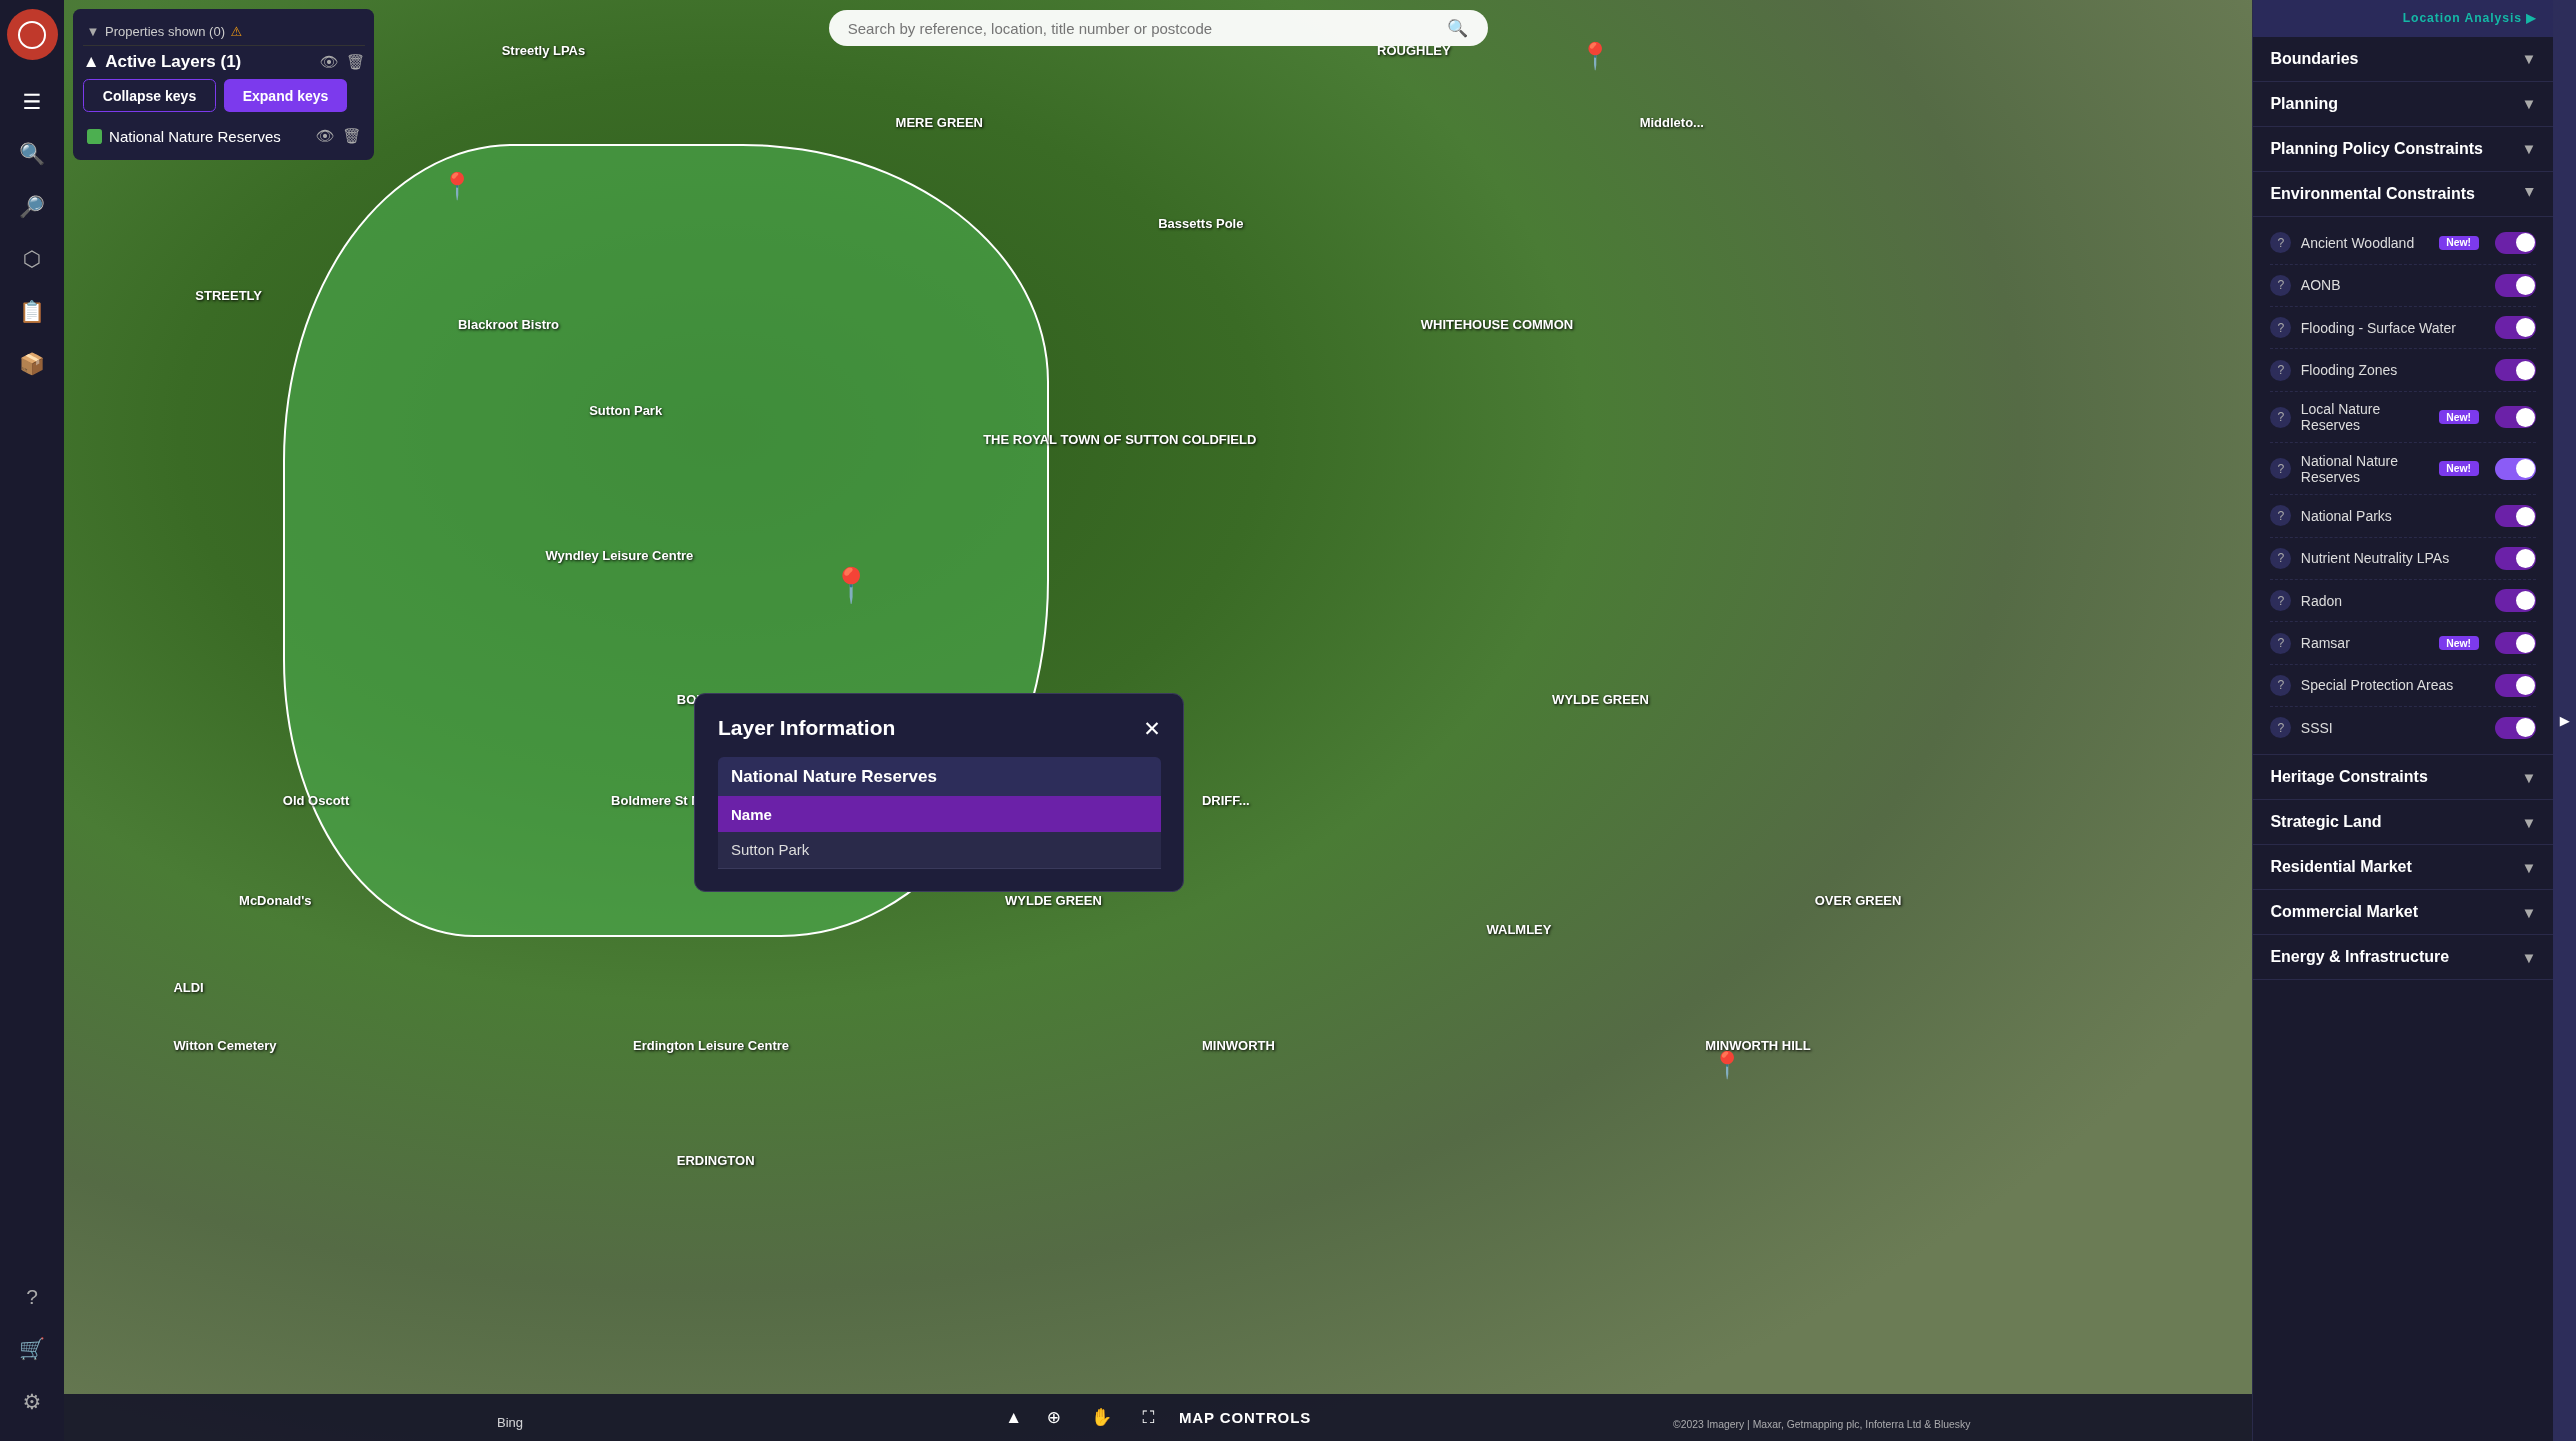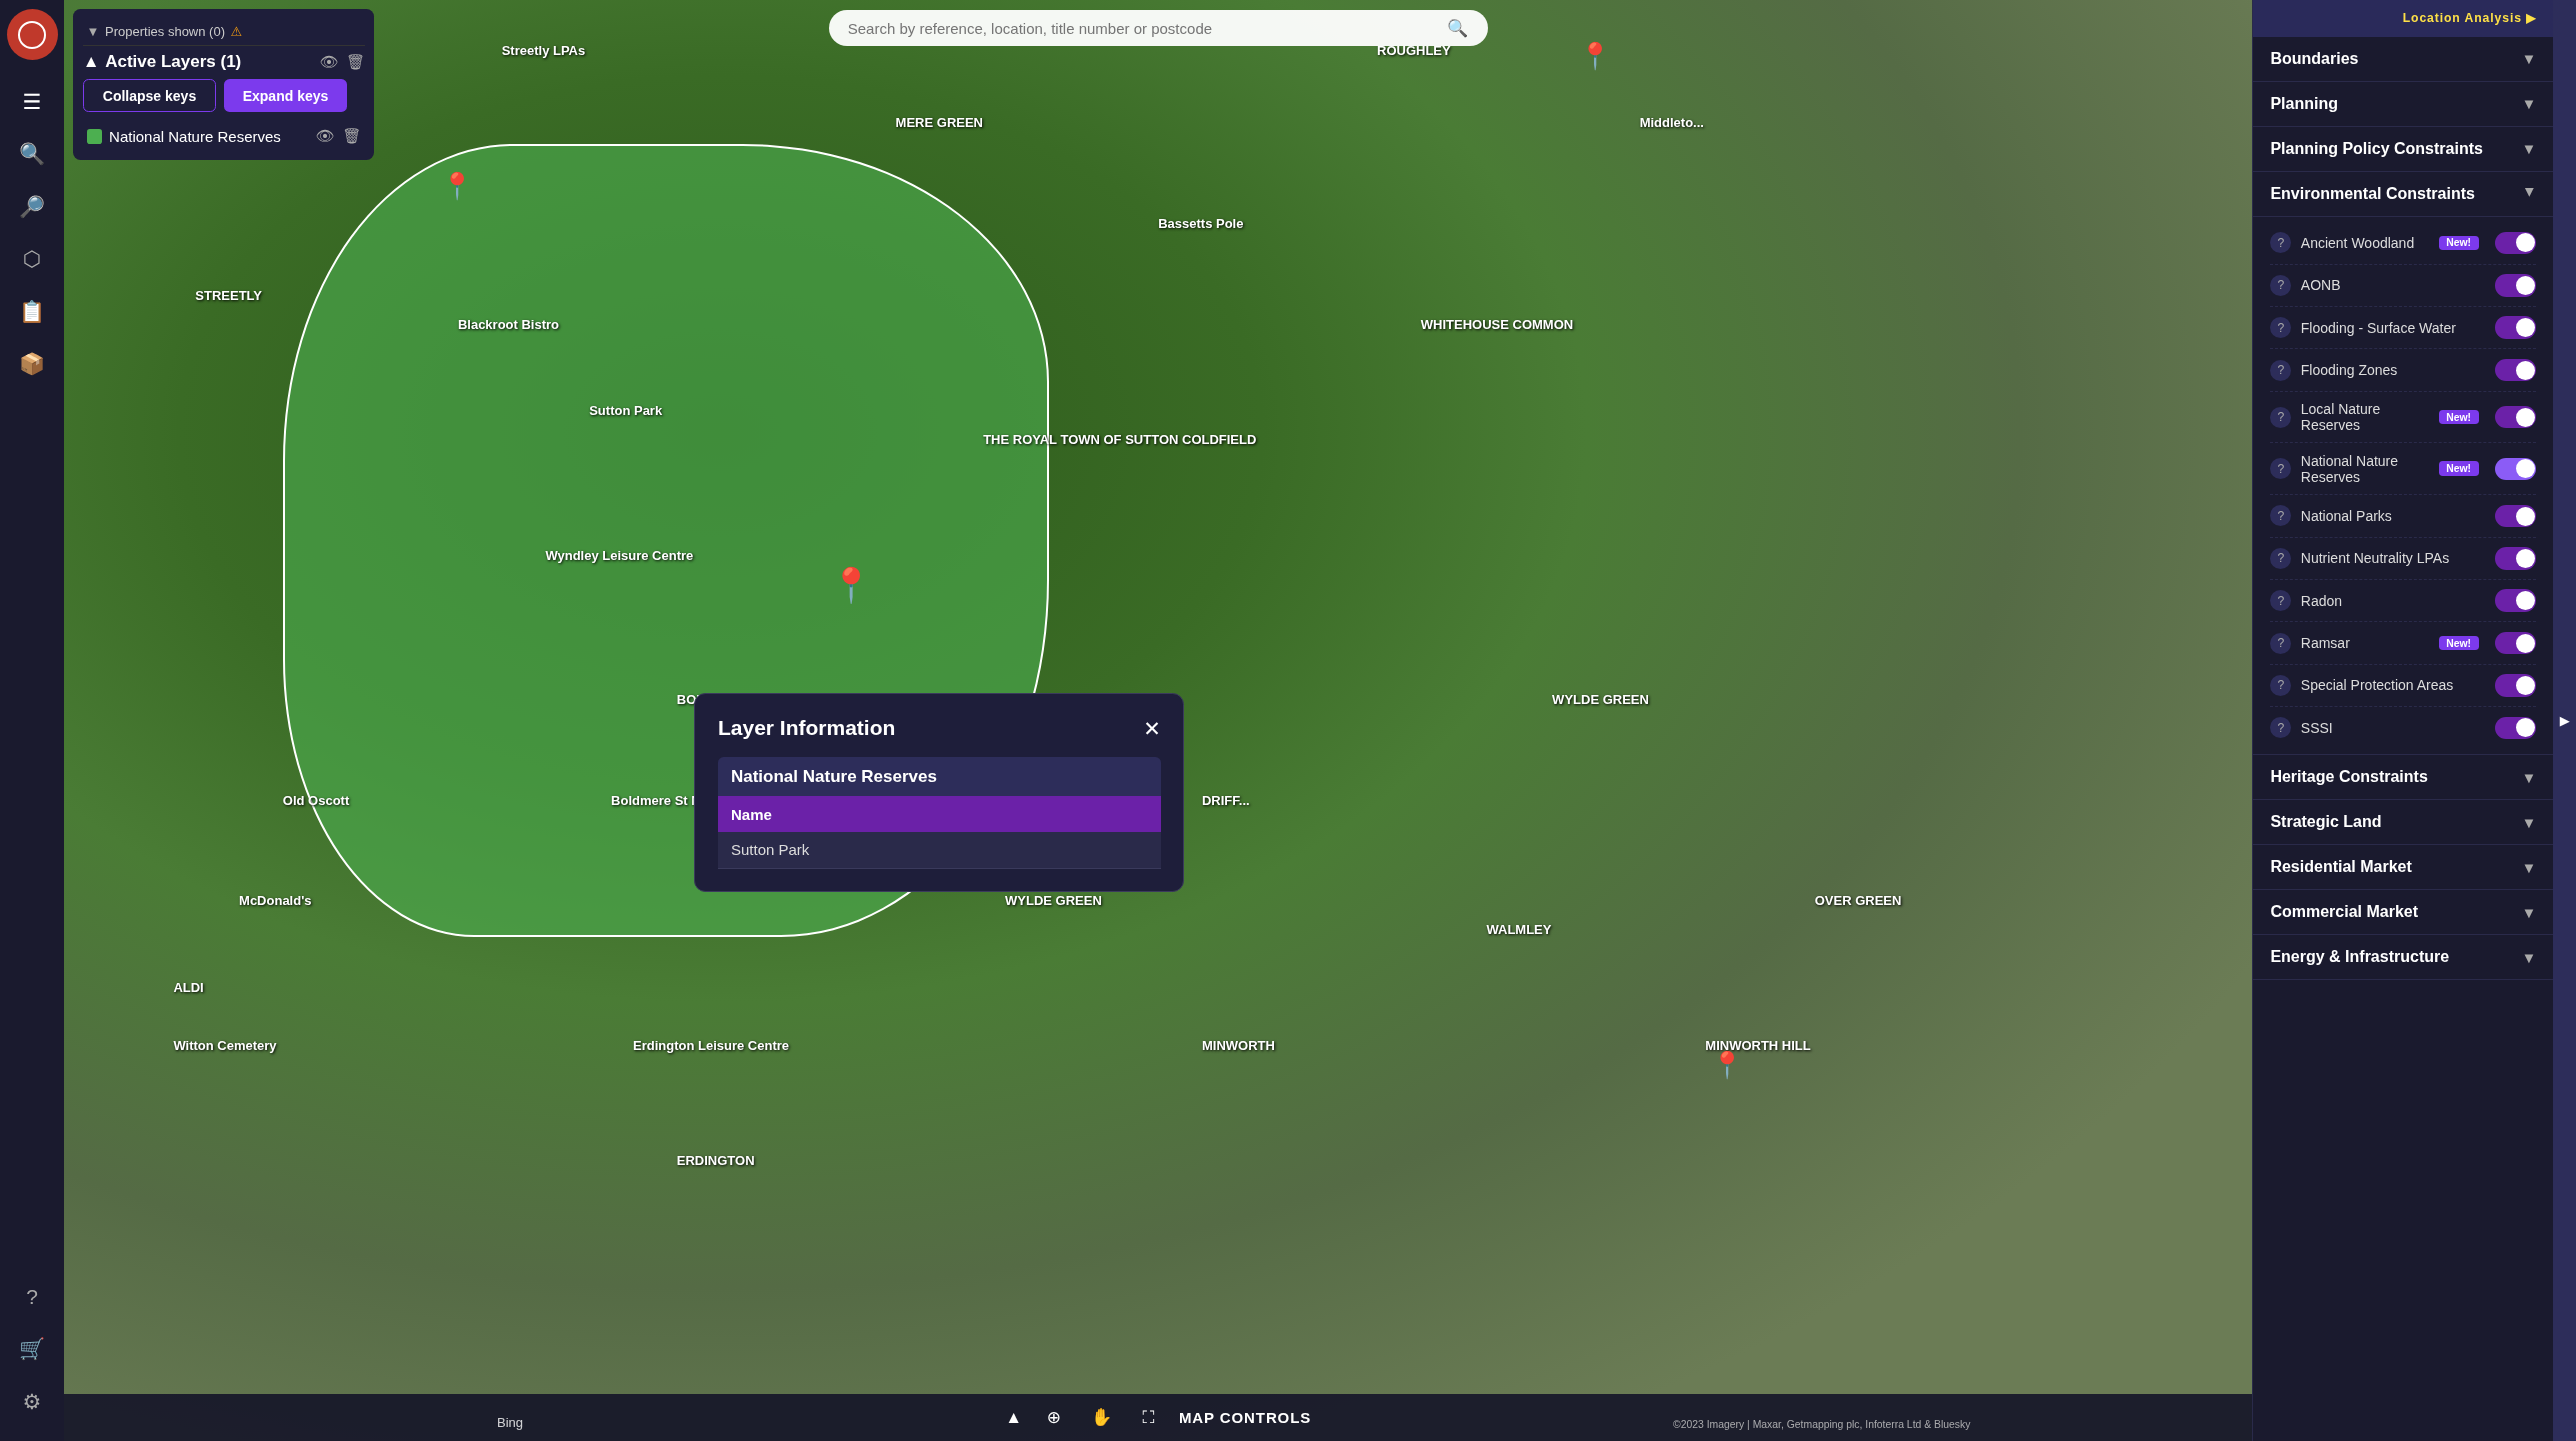--- a/index.html
+++ b/index.html
@@ -586,21 +586,21 @@
       <button class="map-ctrl-btn">✋</button>
       <button class="map-ctrl-btn">⛶</button>
       <span class="map-controls-label">MAP CONTROLS</span>
       <span class="bing-logo">Bing</span>
       <span class="map-attribution">©2023 Imagery | Maxar, Getmapping plc, Infoterra Ltd &amp; Bluesky</span>
     </div>
   </div>
 
   <div class="right-panel">
 
-    <div style="background:#2a2a5a; padding:11.3px 17px; text-align:right; font-size:12.2px; font-weight:700; color:#fde047; letter-spacing:0.9px; cursor:pointer;">
+    <div style="background:#2a2a5a; padding:11.3px 17px; text-align:right; font-size:12.2px; font-weight:700; color:#14b8a6; letter-spacing:0.9px; cursor:pointer;">
       Location Analysis ▶
     </div>
 
     <div class="section-header">
       <span class="section-label">Boundaries</span>
       <span class="section-chevron">▼</span>
     </div>
 
     <div class="section-header">
       <span class="section-label">Planning</span>

